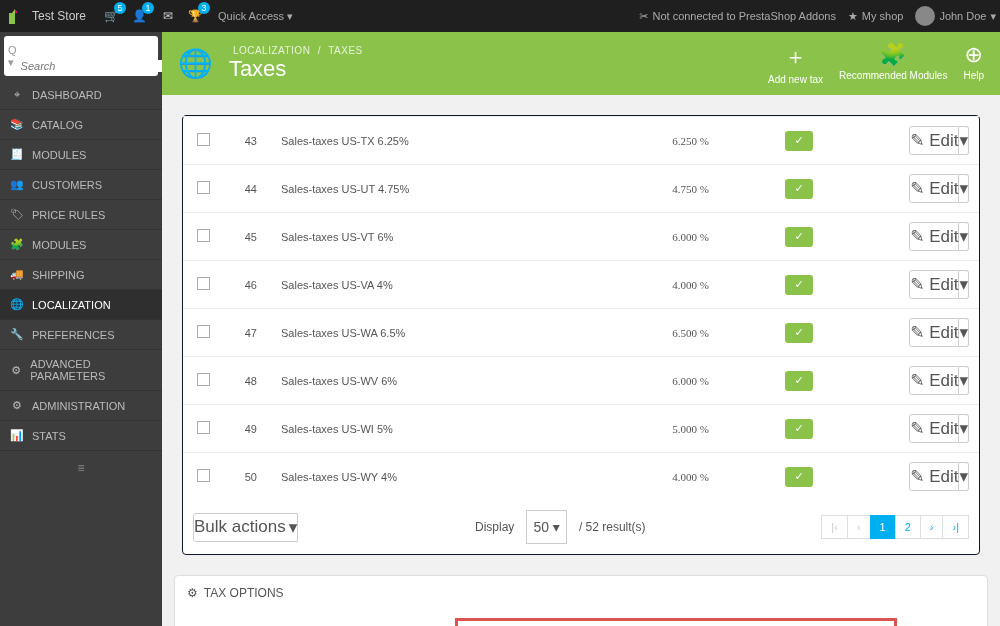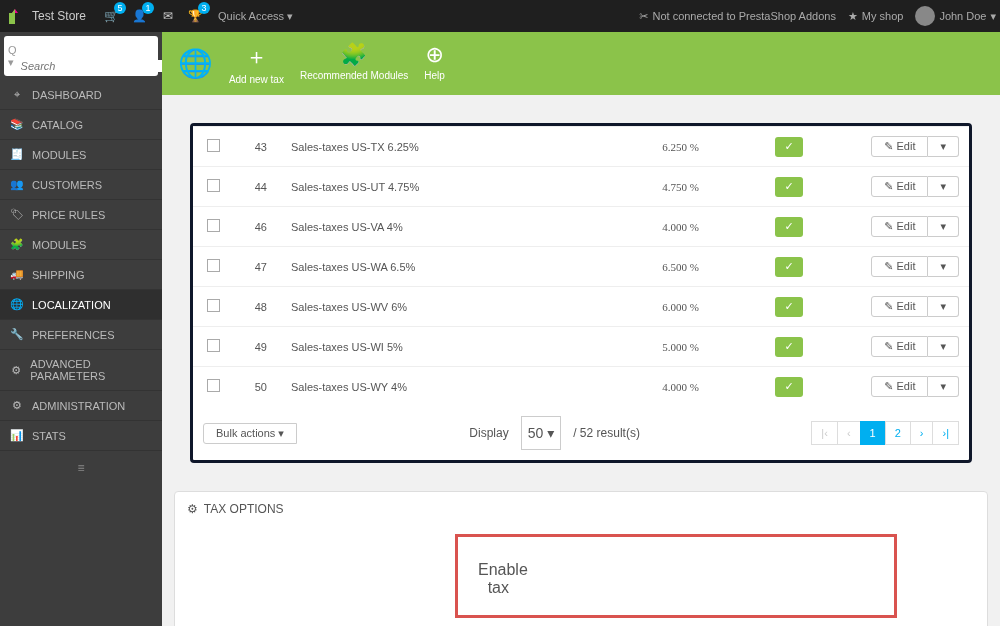--- a/index.html
+++ b/index.html
@@ -26,33 +26,33 @@
 .content { flex: 1; overflow-y: auto; }
 .header { background: #8bc34a; color: #fff; padding: 10px 16px; display: flex; align-items: center; }
 .header-globe { font-size: 28px; margin-right: 16px; }
 .header-text { flex: 1; }
 .breadcrumb { font-size: 10px; color: rgba(255,255,255,.8); letter-spacing: .5px; }
 .breadcrumb span { margin: 0 4px; }
 .page-title { font-size: 22px; font-weight: 300; }
 .header-actions { display: flex; gap: 16px; }
 .hact { text-align: center; font-size: 10px; cursor: pointer; }
 .hact .hicon { font-size: 22px; display: block; margin-bottom: 2px; }
-.panel { background: #fff; border: 3px solid #0f172a; border-radius: 4px; margin: 28px; }
+.panel { background: #fff; border: 1px solid #0f172a; border-radius: 4px; margin: 20px; }
 table { width: 100%; border-collapse: collapse; }
 tr { border-top: 1px solid #eee; }
 td { padding: 9px 8px; font-size: 11px; color: #555; vertical-align: middle; }
 td.chk { width: 40px; text-align: center; }
 td.id { width: 50px; text-align: right; padding-right: 16px; }
 td.rate { width: 120px; text-align: right; padding-right: 30px; font-family: Liberation Serif, serif; }
 td.enabled { width: 120px; text-align: center; }
 td.actions { width: 120px; text-align: right; padding-right: 10px; }
 .checkbox { display: inline-block; width: 13px; height: 13px; border: 1px solid #aaa; background: #fff; }
 .enabled-check { display: inline-flex; width: 28px; height: 20px; background: #8bc34a; border-radius: 3px; align-items: center; justify-content: center; color: #fff; font-size: 11px; }
 .btn-group { display: inline-flex; }
-.btn { border: 1px solid #ccc; background: #fff; padding: 3px 12px; font-size: 11px; color: #555; cursor: pointer; display: flex; align-items: center; gap: 3px; }
+.btn { border: 1px solid #ccc; background: #fff; padding: 3px 0; font-size: 17px; color: #555; cursor: pointer; display: flex; align-items: center; gap: 3px; }
 .btn:first-child { border-radius: 3px 0 0 3px; }
 .btn:last-child { border-radius: 0 3px 3px 0; border-left: none; }
 .btn-single { border-radius: 3px; }
 .table-footer { display: flex; align-items: center; padding: 10px; gap: 12px; }
 .table-footer .spacer { flex: 1; }
 .display-sel { border: 1px solid #ccc; padding: 8px 6px; font-size: 14px; }
 .pagination { display: flex; gap: 0; }
 .pagination .pg { border: 1px solid #ddd; padding: 5px 9px; font-size: 11px; color: #00aff0; cursor: pointer; margin-left: -1px; }
 .pagination .pg.active { background: #00aff0; color: #fff; border-color: #00aff0; }
 .pagination .pg.disabled { color: #ccc; cursor: default; }
@@ -153,20 +153,26 @@
           <span class="nav-icon">📊</span>
           <span>STATS</span>
         </div>
       </div>
     <div class="collapse">≡</div>
   </div>
 
   <div class="content">
     <div class="header">
       <div class="header-globe">🌐</div>
+      <div class="header-text">
+        <div class="breadcrumb">
+          <span>LOCALIZATION</span> / <span>TAXES</span>
+        </div>
+        <div class="page-title">Taxes</div>
+      </div>
       <div class="header-actions" id="header-actions">
           <div class="hact"><span class="hicon">＋</span>Add new tax</div>
           <div class="hact"><span class="hicon">🧩</span>Recommended Modules</div>
           <div class="hact"><span class="hicon">⊕</span>Help</div>
         </div>
     </div>
 
     <div class="panel">
       <table>
         <tbody id="table-body">
@@ -179,20 +185,31 @@
               <td class="actions"><div class="btn-group">
                   <span class="btn">✎ Edit</span>
                   <span class="btn">▾</span>
                 </div></td>
             </tr>
             <tr>
               <td class="chk"><span class="checkbox"></span></td>
               <td class="id">44</td>
               <td>Sales-taxes US-UT 4.75%</td>
               <td class="rate">4.750 %</td>
+              <td class="enabled"><span class="enabled-check">✓</span></td>
+              <td class="actions"><div class="btn-group">
+                  <span class="btn">✎ Edit</span>
+                  <span class="btn">▾</span>
+                </div></td>
+            </tr>
+            <tr>
+              <td class="chk"><span class="checkbox"></span></td>
+              <td class="id">45</td>
+              <td>Sales-taxes US-VT 6%</td>
+              <td class="rate">6.000 %</td>
               <td class="enabled"><span class="enabled-check">✓</span></td>
               <td class="actions"><div class="btn-group">
                   <span class="btn">✎ Edit</span>
                   <span class="btn">▾</span>
                 </div></td>
             </tr>
             <tr>
               <td class="chk"><span class="checkbox"></span></td>
               <td class="id">46</td>
               <td>Sales-taxes US-VA 4%</td>

